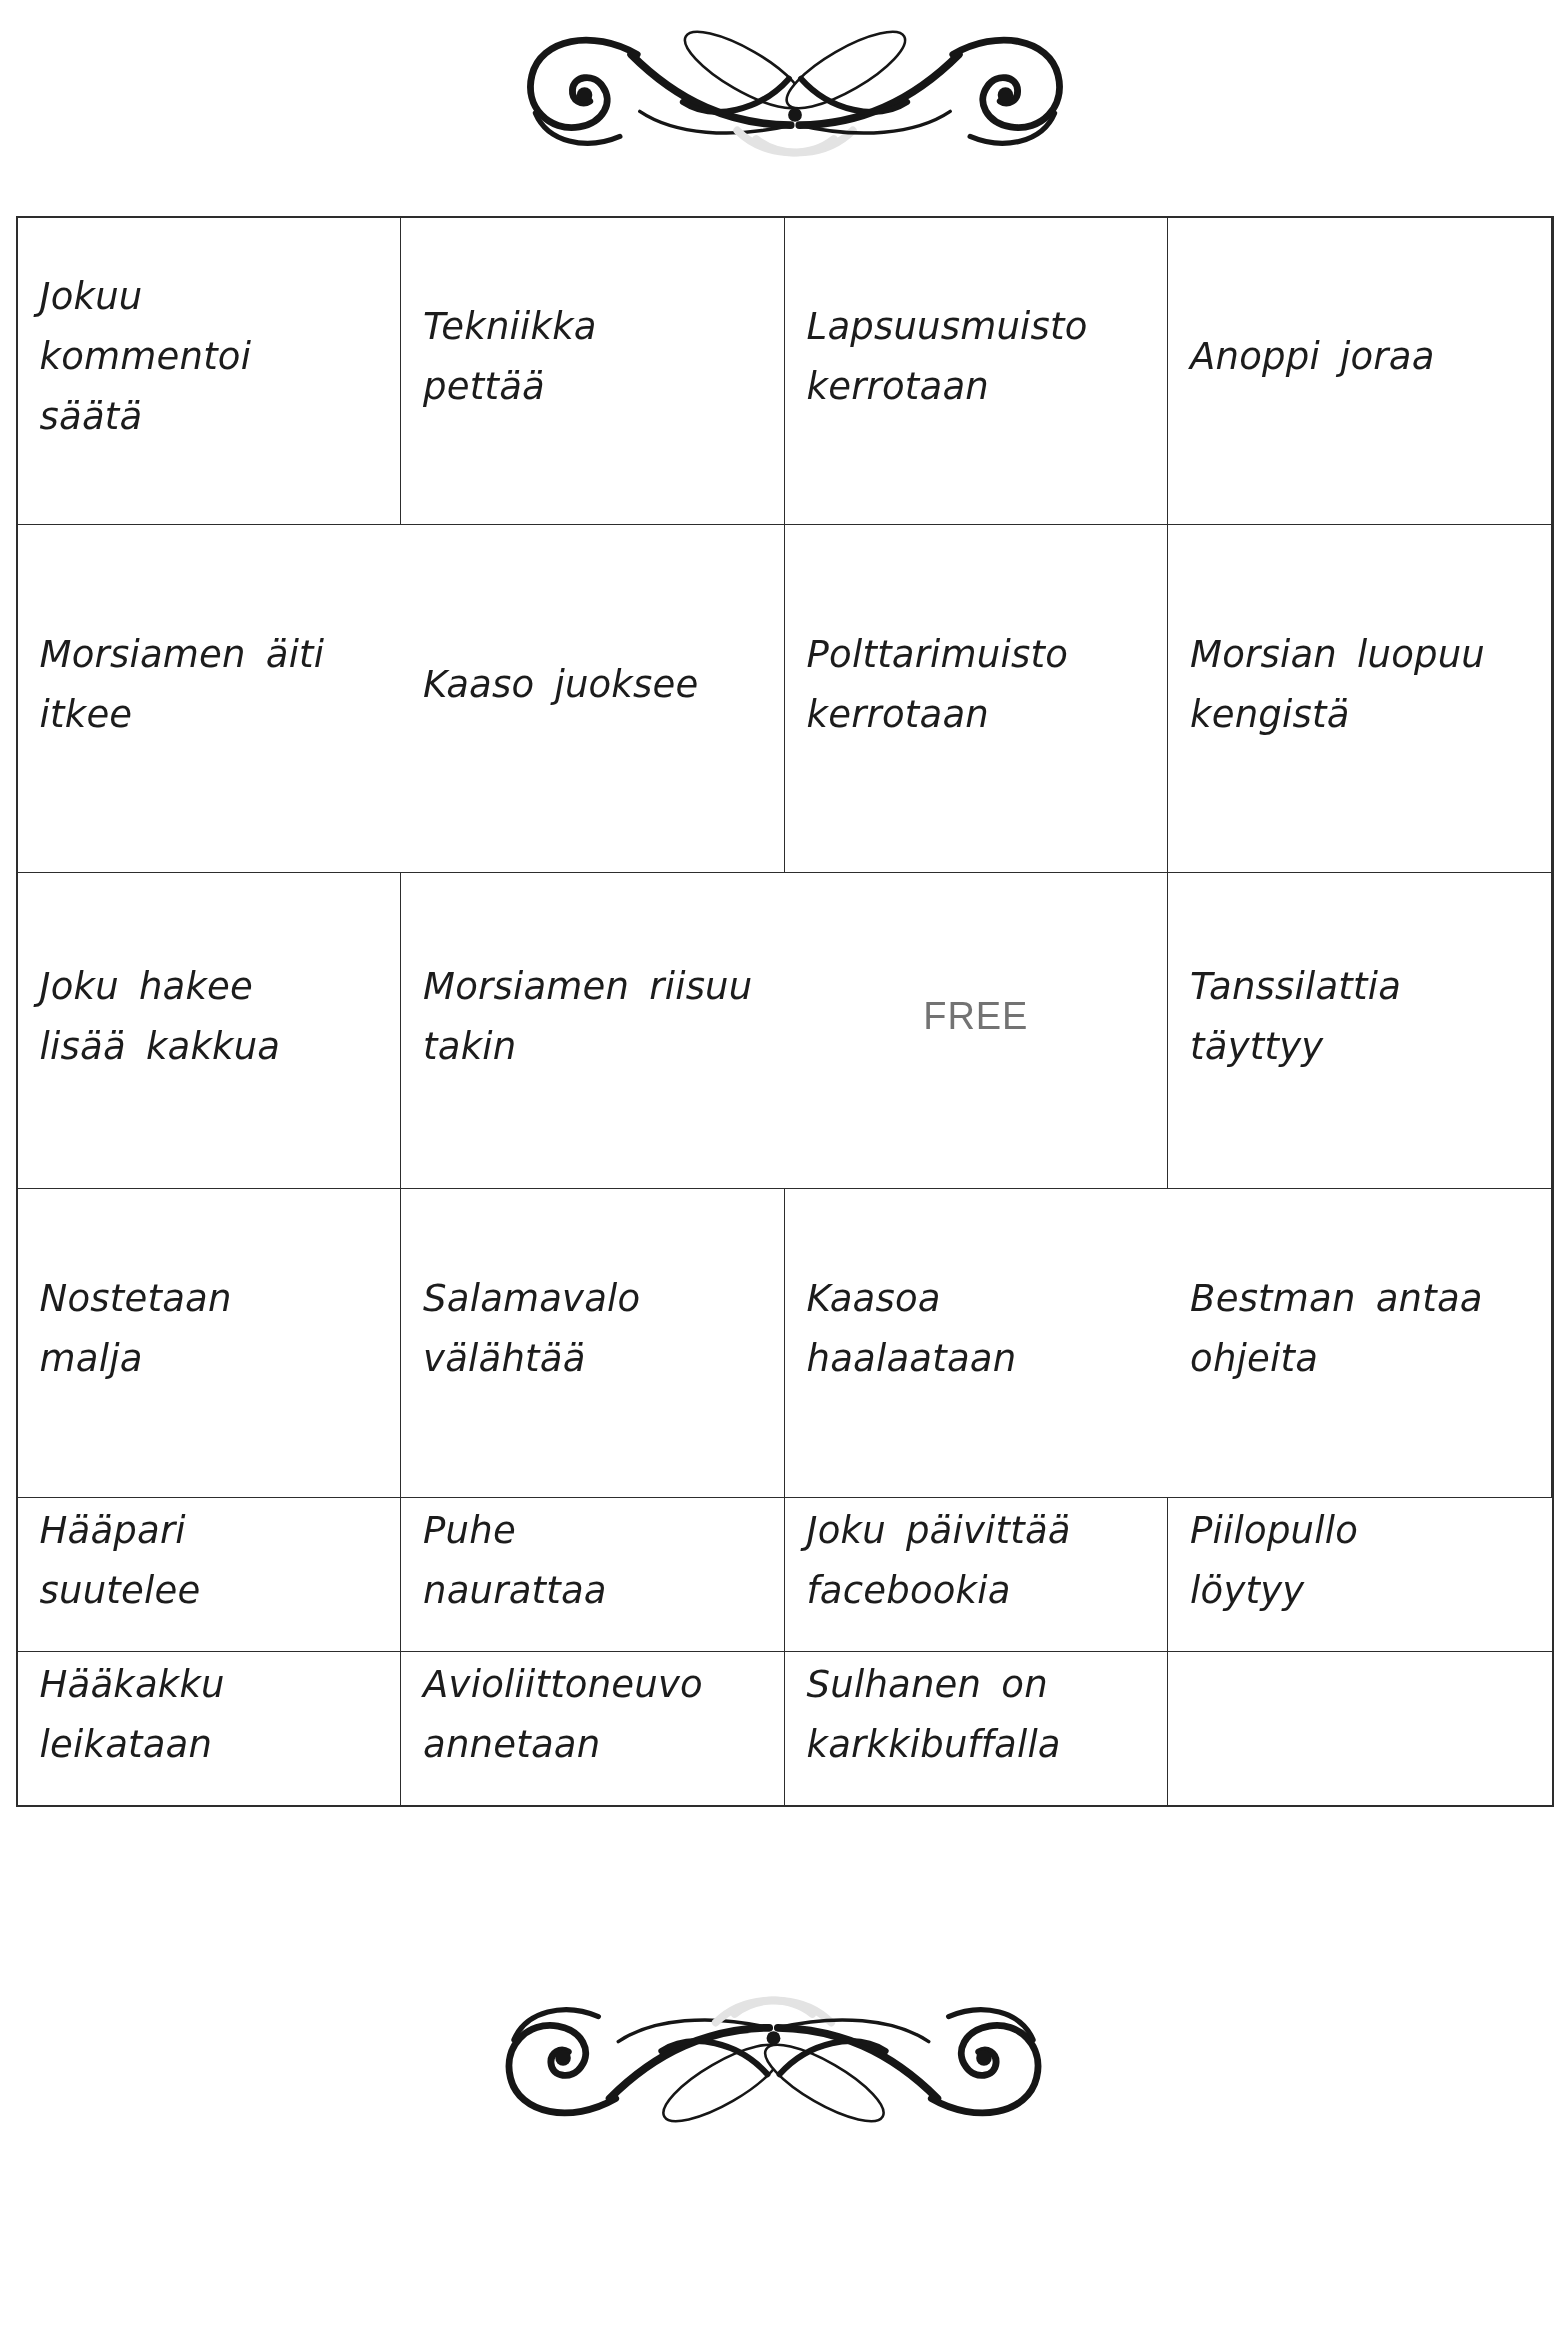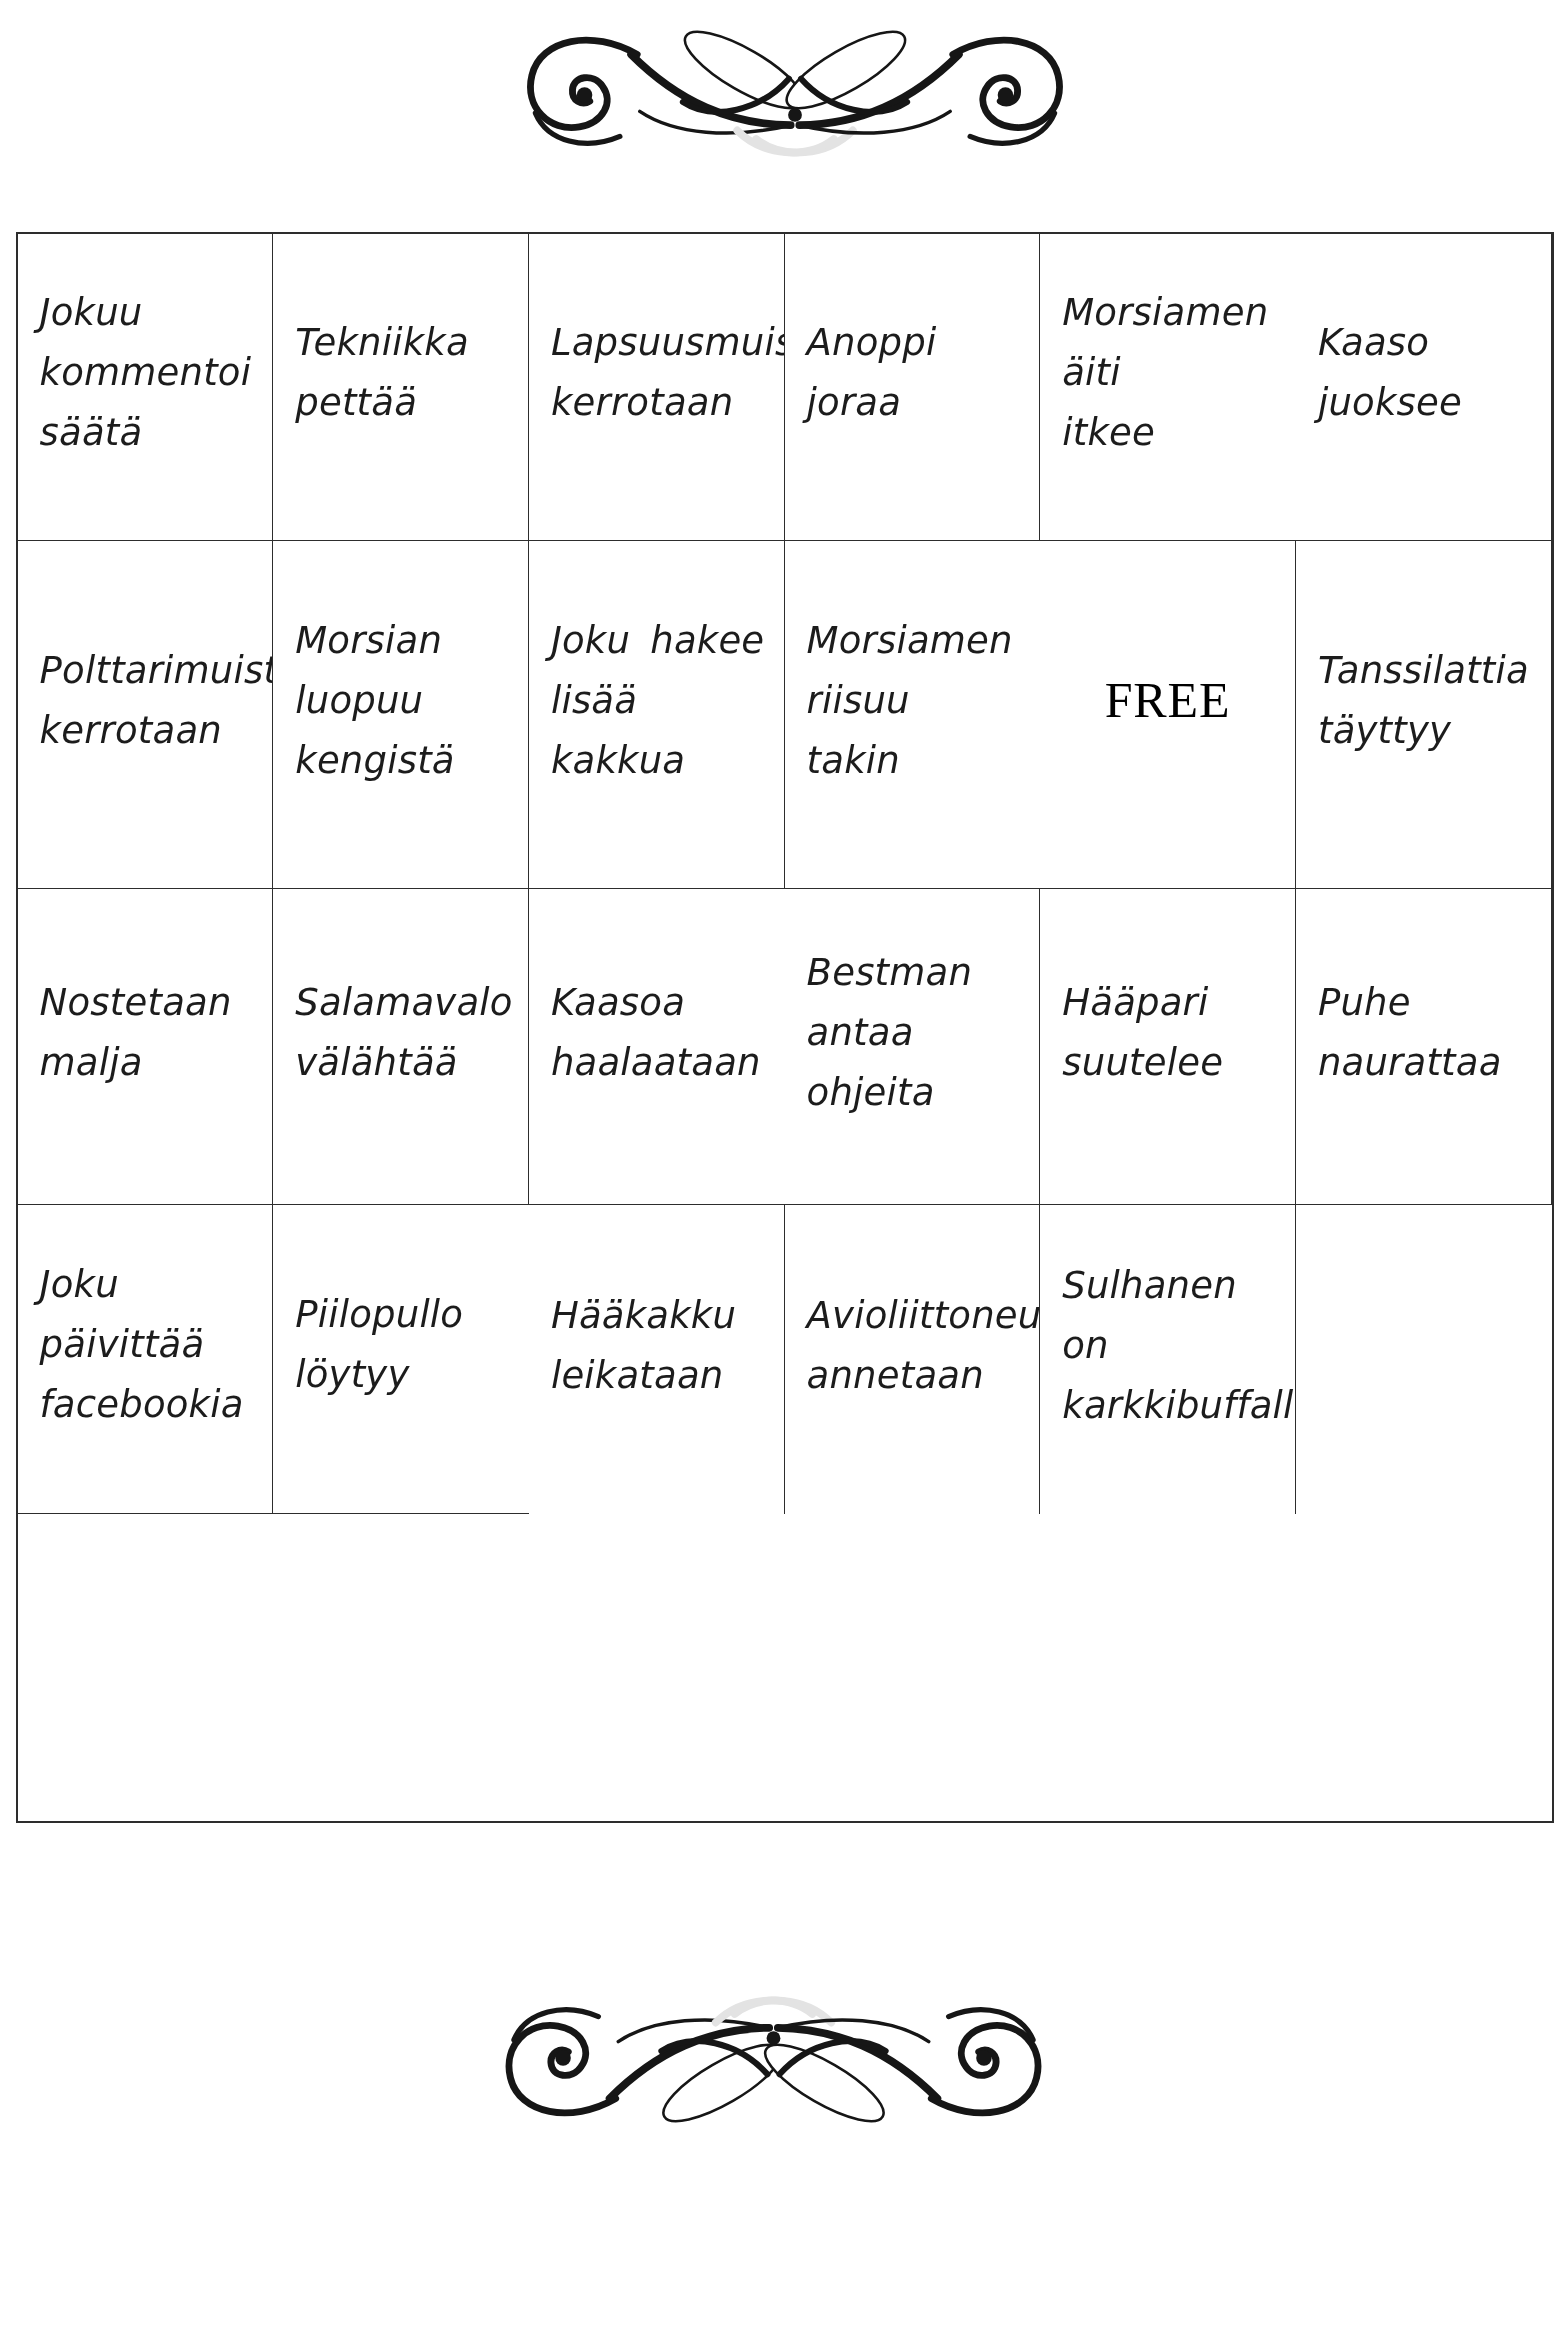--- a/index.html
+++ b/index.html
@@ -17,27 +17,27 @@
     position: absolute;
     pointer-events: none;
   }
   .flourish-top  { left: 478px; top: 20px;   width: 634px; height: 138px; }
   .flourish-bottom { left: 452px; top: 1995px; width: 643px; height: 138px; transform: scaleY(-1); }
 
   
   .bingo-grid {
     position: absolute;
     left: 15.6px;
-    top: 232px;
+    top: 216px;
     width: 1538px;
     height: 1591px;
     box-sizing: border-box;
     border: 2.8px solid #2d2d2d;
     display: grid;
-    grid-template-columns: repeat(6, 1fr);
+    grid-template-columns: repeat(4, 1fr);
     grid-template-rows: 307px 348px 316px 309px auto;
     background: #ffffff;
   }
   .cell {
     box-sizing: border-box;
     border-right: 1.8px solid #2d2d2d;
     border-bottom: 1.8px solid #2d2d2d;
     display: flex;
     flex-direction: column;
     justify-content: center;
@@ -51,26 +51,26 @@
     font-style: italic;
     font-size: 37px;
     line-height: 1.62;
     color: #1c1c1c;
     white-space: pre-line;
     word-spacing: 0.22em;
     letter-spacing: 0.2px;
   }
   .cell.free { align-items: center; padding: 0 0 27.5px 0; }
   .cell.free .cell-text {
-    font-family: Liberation Serif, serif;
+    font-family: Liberation Sans, sans-serif;
     font-style: normal;
-    font-size: 50px;
+    font-size: 38px;
     letter-spacing: 0.9px;
     word-spacing: normal;
-    color: #000000;
+    color: #737373;
   }
 
   
   .handle {
     position: absolute;
     left: 35px;
     top: 2279px;
     font-family: "Liberation Sans", sans-serif;
     font-size: 37px;
     letter-spacing: -0.5px;

